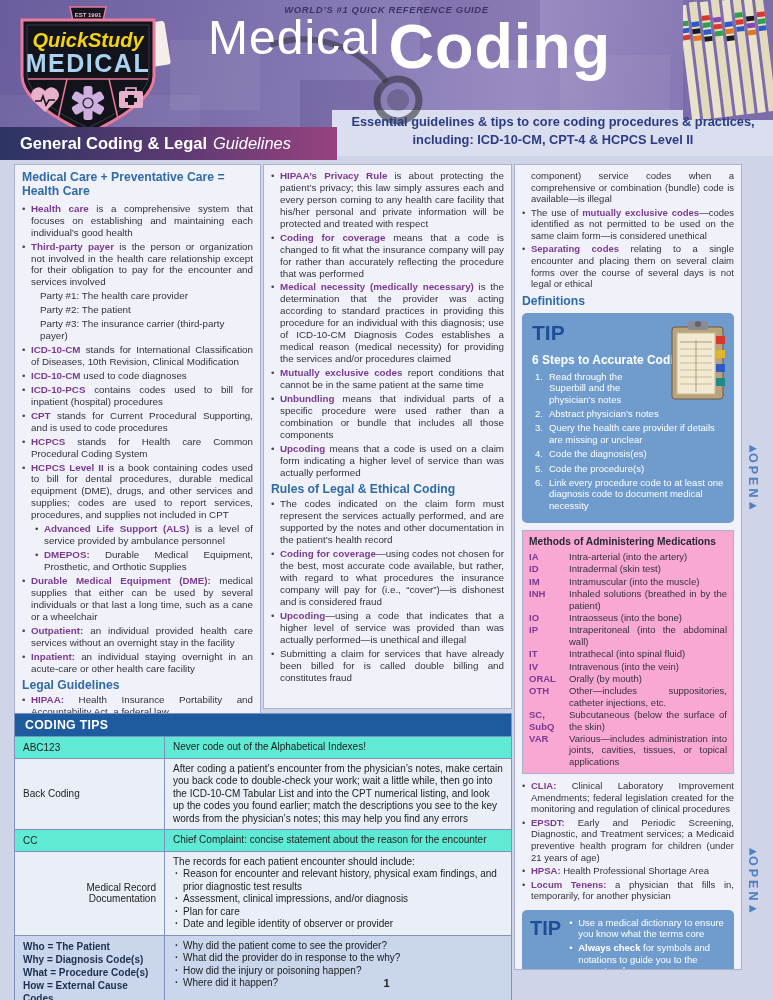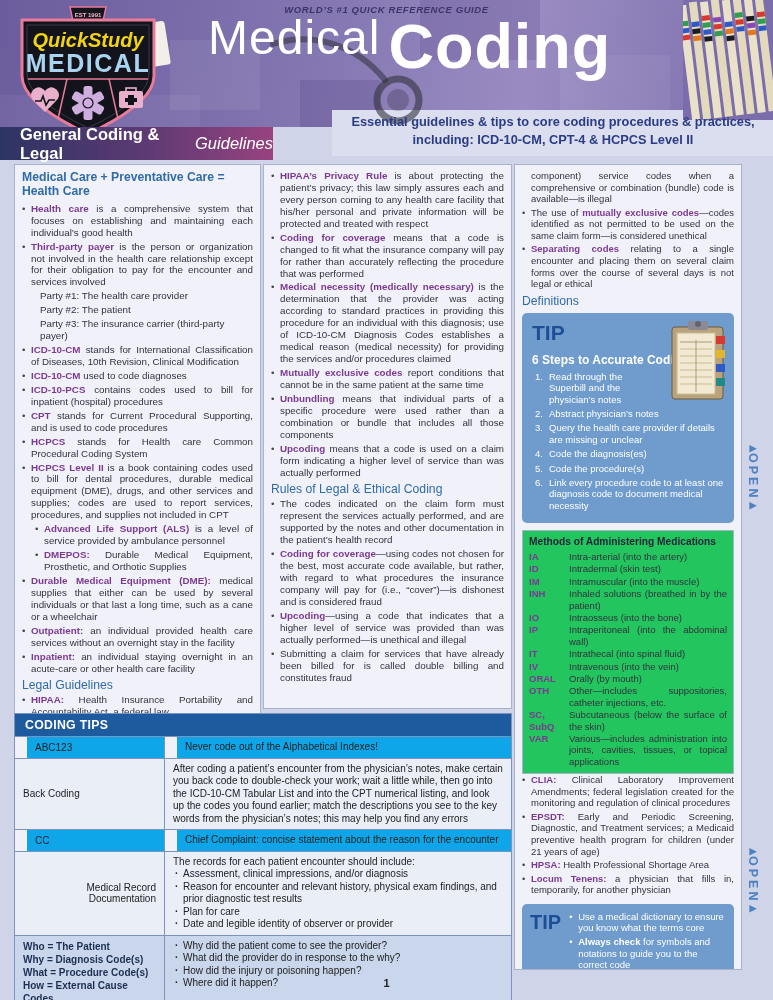--- a/index.html
+++ b/index.html
@@ -19,73 +19,73 @@
   .card { position:absolute; left:96px; top:26px; width:72px; height:44px; background:#f3eeea;
           transform:rotate(-9deg); border-radius:3px; z-index:1; }
   .card .stripe { position:absolute; top:5px; left:6px; width:30px; height:12px; background:#c2453c; border-radius:2px; }
   .badge { position:absolute; left:12px; top:6px; z-index:5; }
   .books { position:absolute; right:-2px; top:-2px; z-index:2; }
   .steth { position:absolute; left:255px; top:18px; z-index:1; }
 
   .band { position:absolute; left:332px; top:110px; width:441px; height:46px; background:#dadeee; }
   .subtitle { position:absolute; left:338px; top:113px; width:430px; text-align:center;
               font-size:12.8px; font-weight:bold; color:#2b3c85; line-height:1.4; z-index:4; }
-  .section-bar { position:absolute; left:0; top:127px; width:273px; height:33px;
+  .section-bar { position:absolute; left:0; top:127px; width:337px; height:33px;
                  background:linear-gradient(90deg,#2c3463 0%,#5f3a74 55%,#97437f 100%);
                  display:flex; align-items:center; padding-left:20px; box-sizing:border-box; color:#fff; z-index:4;}
   .section-bold { font-weight:bold; font-size:16.5px; }
   .section-italic { font-style:italic; font-size:16.5px; margin-left:6px; }
 
   
   .panel { position:absolute; background:#f1f2f9; border:1px solid #a9b2cd; box-sizing:border-box;
            padding:5px 7px; overflow:hidden; font-size:9.8px; color:#32323e; }
   #col1 { left:14px;  top:164px; width:247px; height:688px; }
   #col2 { left:263px; top:164px; width:249px; height:545px; }
   #col3 { left:514px; top:164px; width:228px; height:806px; font-size:9.5px; }
 
   .h1 { color:#2f6ba8; font-weight:bold; font-size:12.2px; line-height:1.18; }
   .h1.mb { margin-bottom:4px; }
-  .h2 { color:#2f6ba8; font-weight:normal; font-size:12.2px; margin:4px 0 2px; }
+  .h2 { color:#2f6ba8; font-weight:bold; font-size:12.2px; margin:4px 0 2px; }
   .bullet { position:relative; padding-left:9px; line-height:1.22; text-align:justify; margin-bottom:2px; }
   .bullet::before { content:"•"; position:absolute; left:0; top:0; color:#44445e; }
   .term { color:#7b3a92; font-weight:bold; }
   .party { padding-left:18px; line-height:1.22; margin-bottom:2px; }
   .sub2 { margin-left:13px; }
   .cont { padding-left:9px; line-height:1.22; text-align:justify; margin-bottom:2px; }
   .tip-label { color:#1e4f96; font-weight:bold; font-size:20px; margin-right:8px; flex:0 0 auto; }
 
   .tip-big { position:relative; background:#6f9ccd; border-radius:5px; padding:8px 10px 9px;
              margin:5px 0 7px; color:#fff; }
   .tip-big .tip-label { display:block; font-size:21px; margin:0 0 8px; }
   .tip-heading { font-weight:bold; font-size:12px; margin:0 0 4px; }
   .steps { counter-reset:s; }
   .step { counter-increment:s; position:relative; padding-left:17px; line-height:1.2; margin-bottom:3px; }
   .step::before { content:counter(s) "."; position:absolute; left:3px; }
   .step:nth-child(1),.step:nth-child(2) { margin-right:64px; }
   .clipboard { position:absolute; right:7px; top:7px; }
 
-  .meds { background:#22c55e; border:1px solid #a9b2cd; padding:5px 6px; }
+  .meds { background:#f9a8d4; border:1px solid #a9b2cd; padding:5px 6px; margin-bottom:6px; }
   .meds-title { font-weight:bold; font-size:10.2px; color:#26263a; margin-bottom:4px; }
   .meds-row { display:grid; grid-template-columns:40px 1fr; margin-bottom:1px; }
   .meds-abbr { color:#7b3a92; font-weight:bold; line-height:1.2; }
   .meds-desc { line-height:1.2; text-align:justify; }
 
   .tip-strip2 { background:#6f9ccd; border-radius:5px; display:flex; padding:7px 8px; margin-top:8px; color:#fff; }
   .tip-items .bullet::before { color:#fff; }
   .tip-items .bullet { text-align:left; }
   .wterm { font-weight:bold; color:#fff; }
 
   
   #ctable { position:absolute; left:14px; top:713px; width:498px; border:1px solid #7d93bd; box-sizing:border-box; }
   .ct-header { background:#1d5a9e; color:#fff; font-weight:bold; font-size:12.3px; padding:4px 10px; letter-spacing:.3px; }
   .ct-row { display:grid; grid-template-columns:150px 1fr; border-top:1px solid #7d93bd; }
   .ct-key { padding:4px 8px; font-size:10px; display:flex; flex-direction:column; justify-content:center;
             color:#222; border-right:1px solid #7d93bd; }
   .ct-val { padding:4px 8px; font-size:10px; line-height:1.25; color:#222; }
-  .bg-a { background:#0ea5e9;margin-left:12px; } .bg-b { background:#e9eef7; } .bg-c { background:#c9d6eb; }
+  .bg-a { background:#5eead4; } .bg-b { background:#e9eef7; } .bg-c { background:#c9d6eb; }
   .ct-item { position:relative; padding-left:10px; }
   .ct-item::before { content:"·"; position:absolute; left:2px; font-weight:bold; }
   .key-line { font-weight:bold; color:#1c2f52; font-size:10px; line-height:1.3; }
   .tcenter { text-align:right; }
 
   .page-num { position:absolute; left:0; top:977px; width:773px; text-align:center;
               font-weight:bold; font-size:11px; color:#222; }
 
   .open-tab { position:absolute; left:746px; writing-mode:vertical-rl; color:#4f81c2;
               font-weight:bold; font-size:12.5px; letter-spacing:3px; }
@@ -378,22 +378,22 @@
 
     <div class="ct-row">
       <div class="ct-key bg-a">CC</div>
       <div class="ct-val bg-a">Chief Complaint: concise statement about the reason for the encounter</div>
     </div>
 
     <div class="ct-row">
       <div class="ct-key bg-b tcenter">Medical Record Documentation</div>
       <div class="ct-val bg-b">
         <div>The records for each patient encounter should include:</div>
+        <div class="ct-item">Reason for encounter and relevant history, physical exam findings, and prior diagnostic test results</div>
         <div class="ct-item">Assessment, clinical impressions, and/or diagnosis</div>
-        <div class="ct-item">Reason for encounter and relevant history, physical exam findings, and prior diagnostic test results</div>
         <div class="ct-item">Plan for care</div>
         <div class="ct-item">Date and legible identity of observer or provider</div>
       </div>
     </div>
 
     <div class="ct-row">
       <div class="ct-key bg-c">
         <div class="key-line">Who = The Patient</div>
         <div class="key-line">Why = Diagnosis Code(s)</div>
         <div class="key-line">What = Procedure Code(s)</div>

